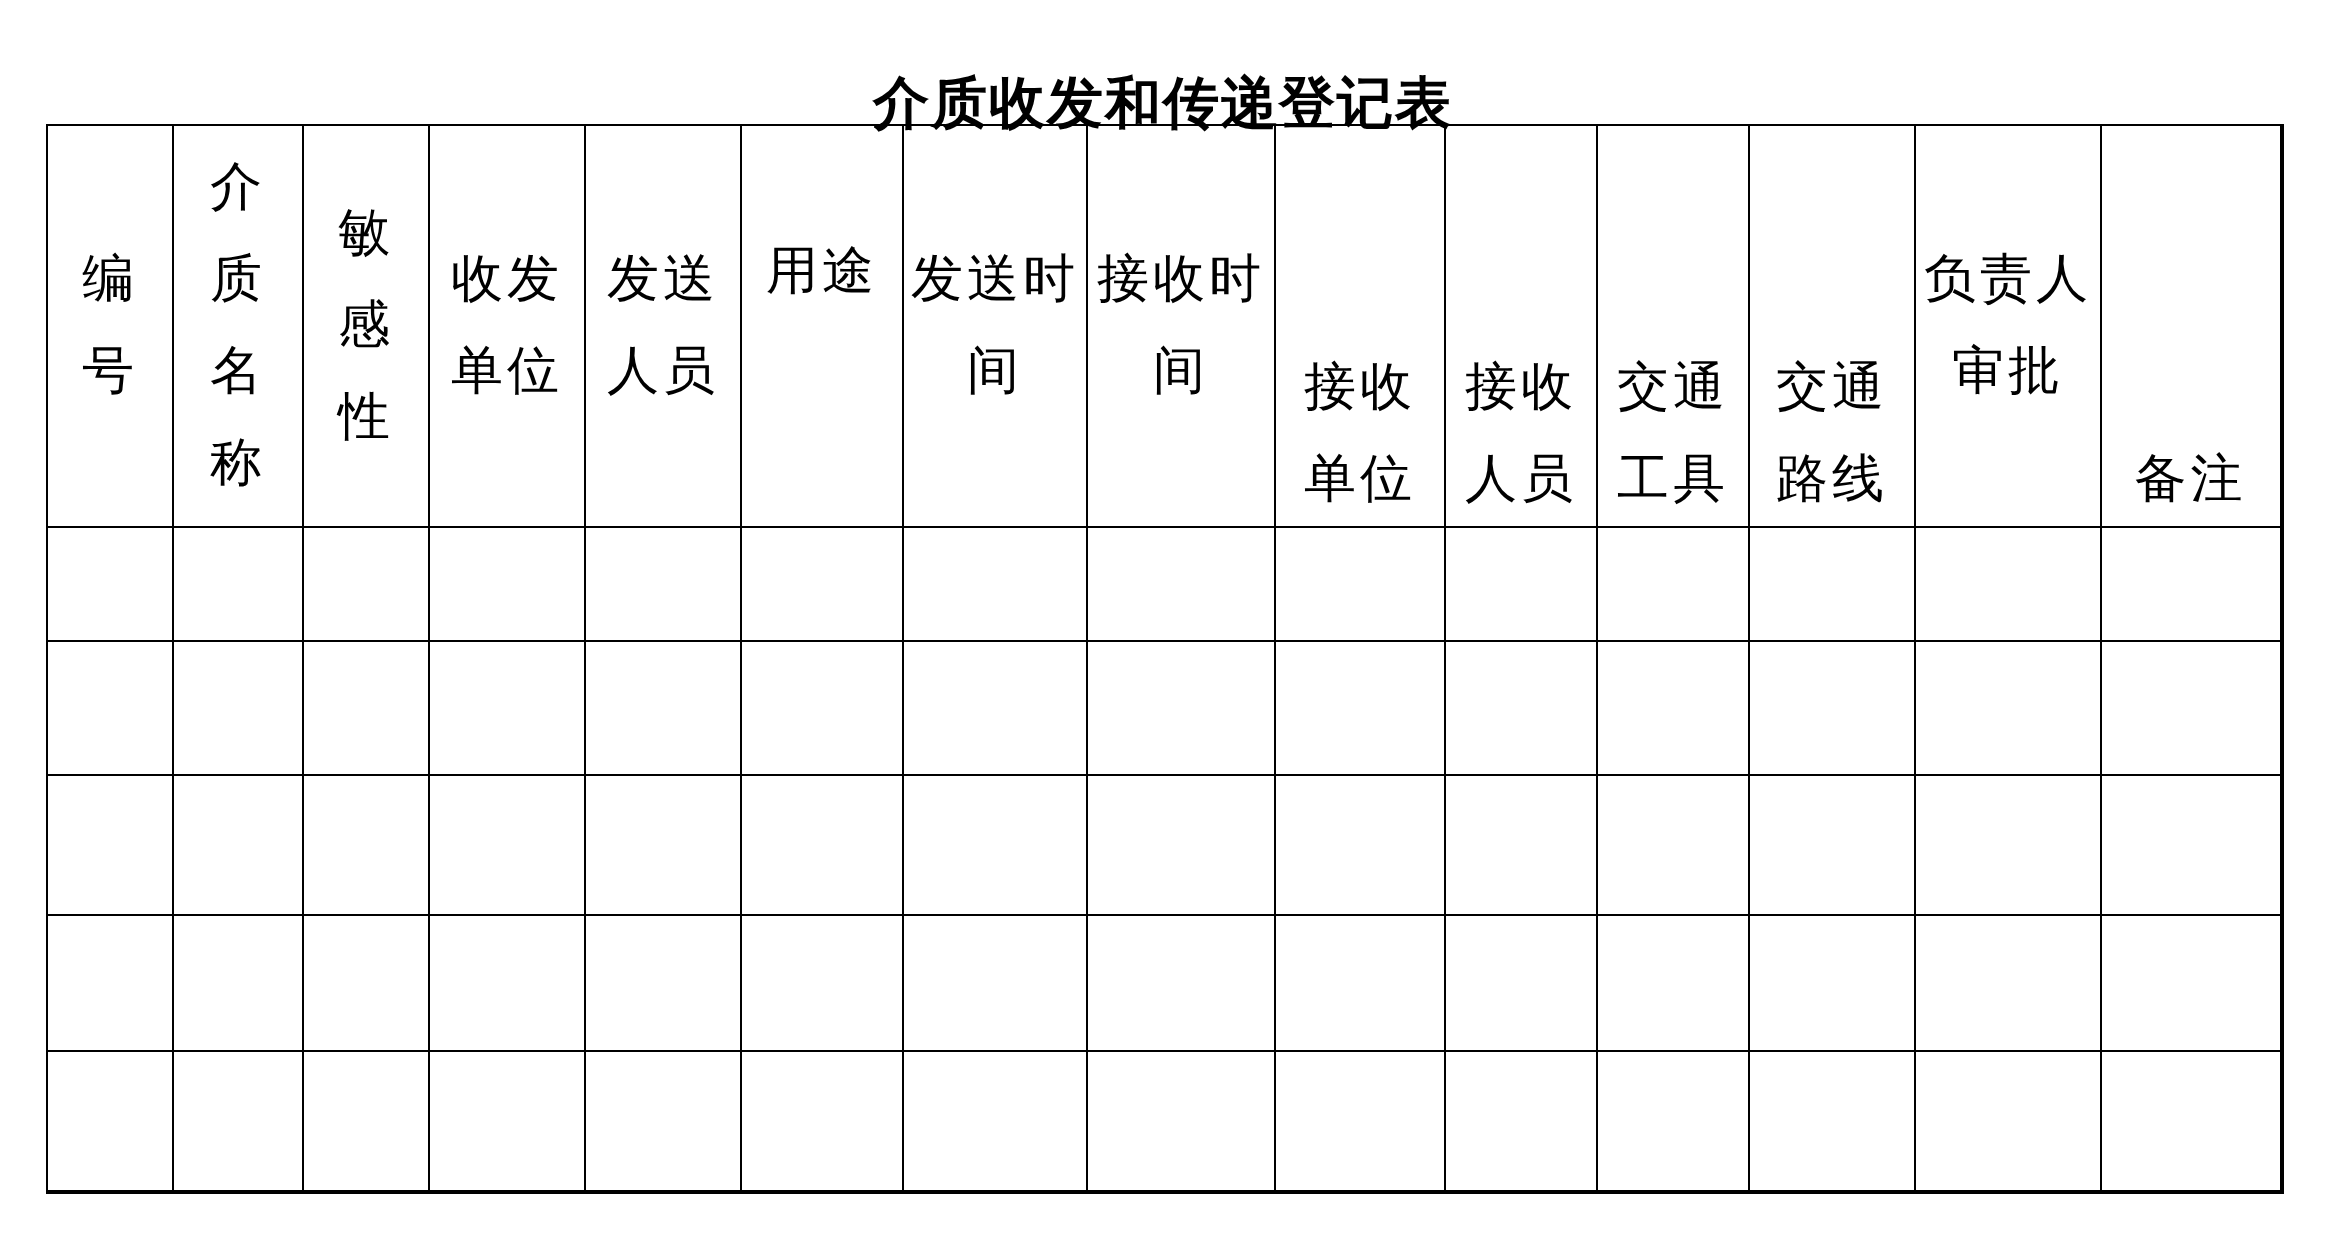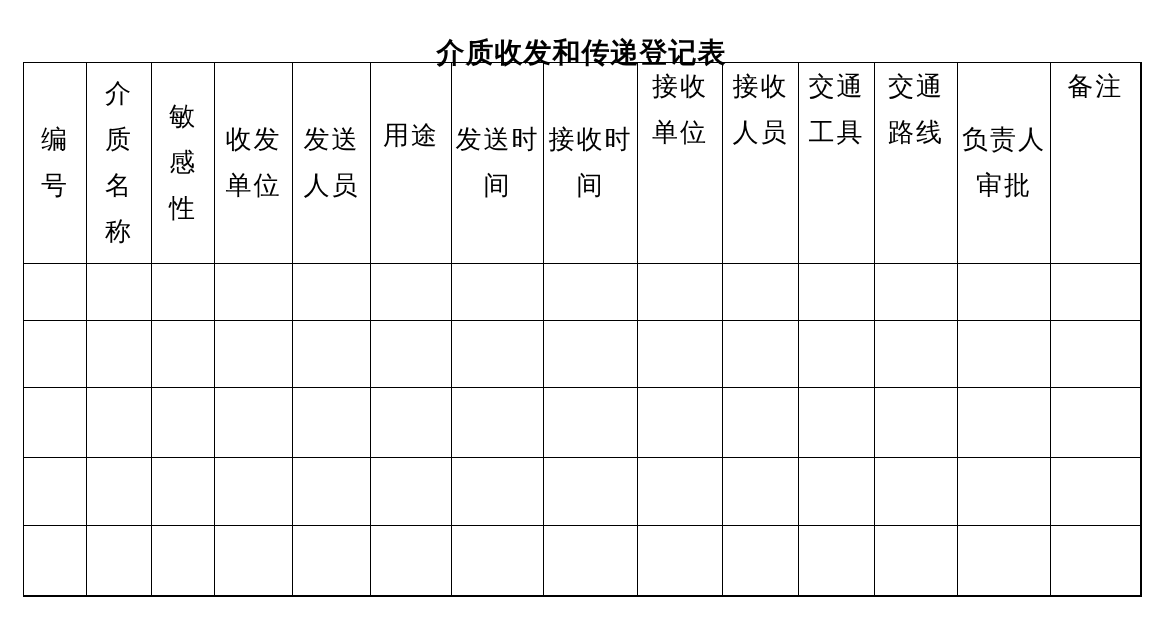--- a/index.html
+++ b/index.html
@@ -26,21 +26,21 @@
   .reg-table th{
     height:200px;font-weight:normal;font-size:26px;
     vertical-align:top;text-align:center;
   }
   .cellv{
     box-sizing:border-box;height:200px;width:100%;
     display:flex;flex-direction:column;align-items:center;
     letter-spacing:2px;
   }
   .v-center{justify-content:center;}
-  .v-top{justify-content:flex-start;padding-top:1px;}
+  .v-top{justify-content:flex-end;padding-top:1px;}
   .v-low{justify-content:flex-start;padding-top:50px;}
   .hline{height:46px;line-height:46px;white-space:pre;}
   .reg-table td{background:#ffffff;}
 </style>
 </head>
 <body>
 
 <div class="doc-title">介质收发和传递登记表</div>
 
 <table class="reg-table">

